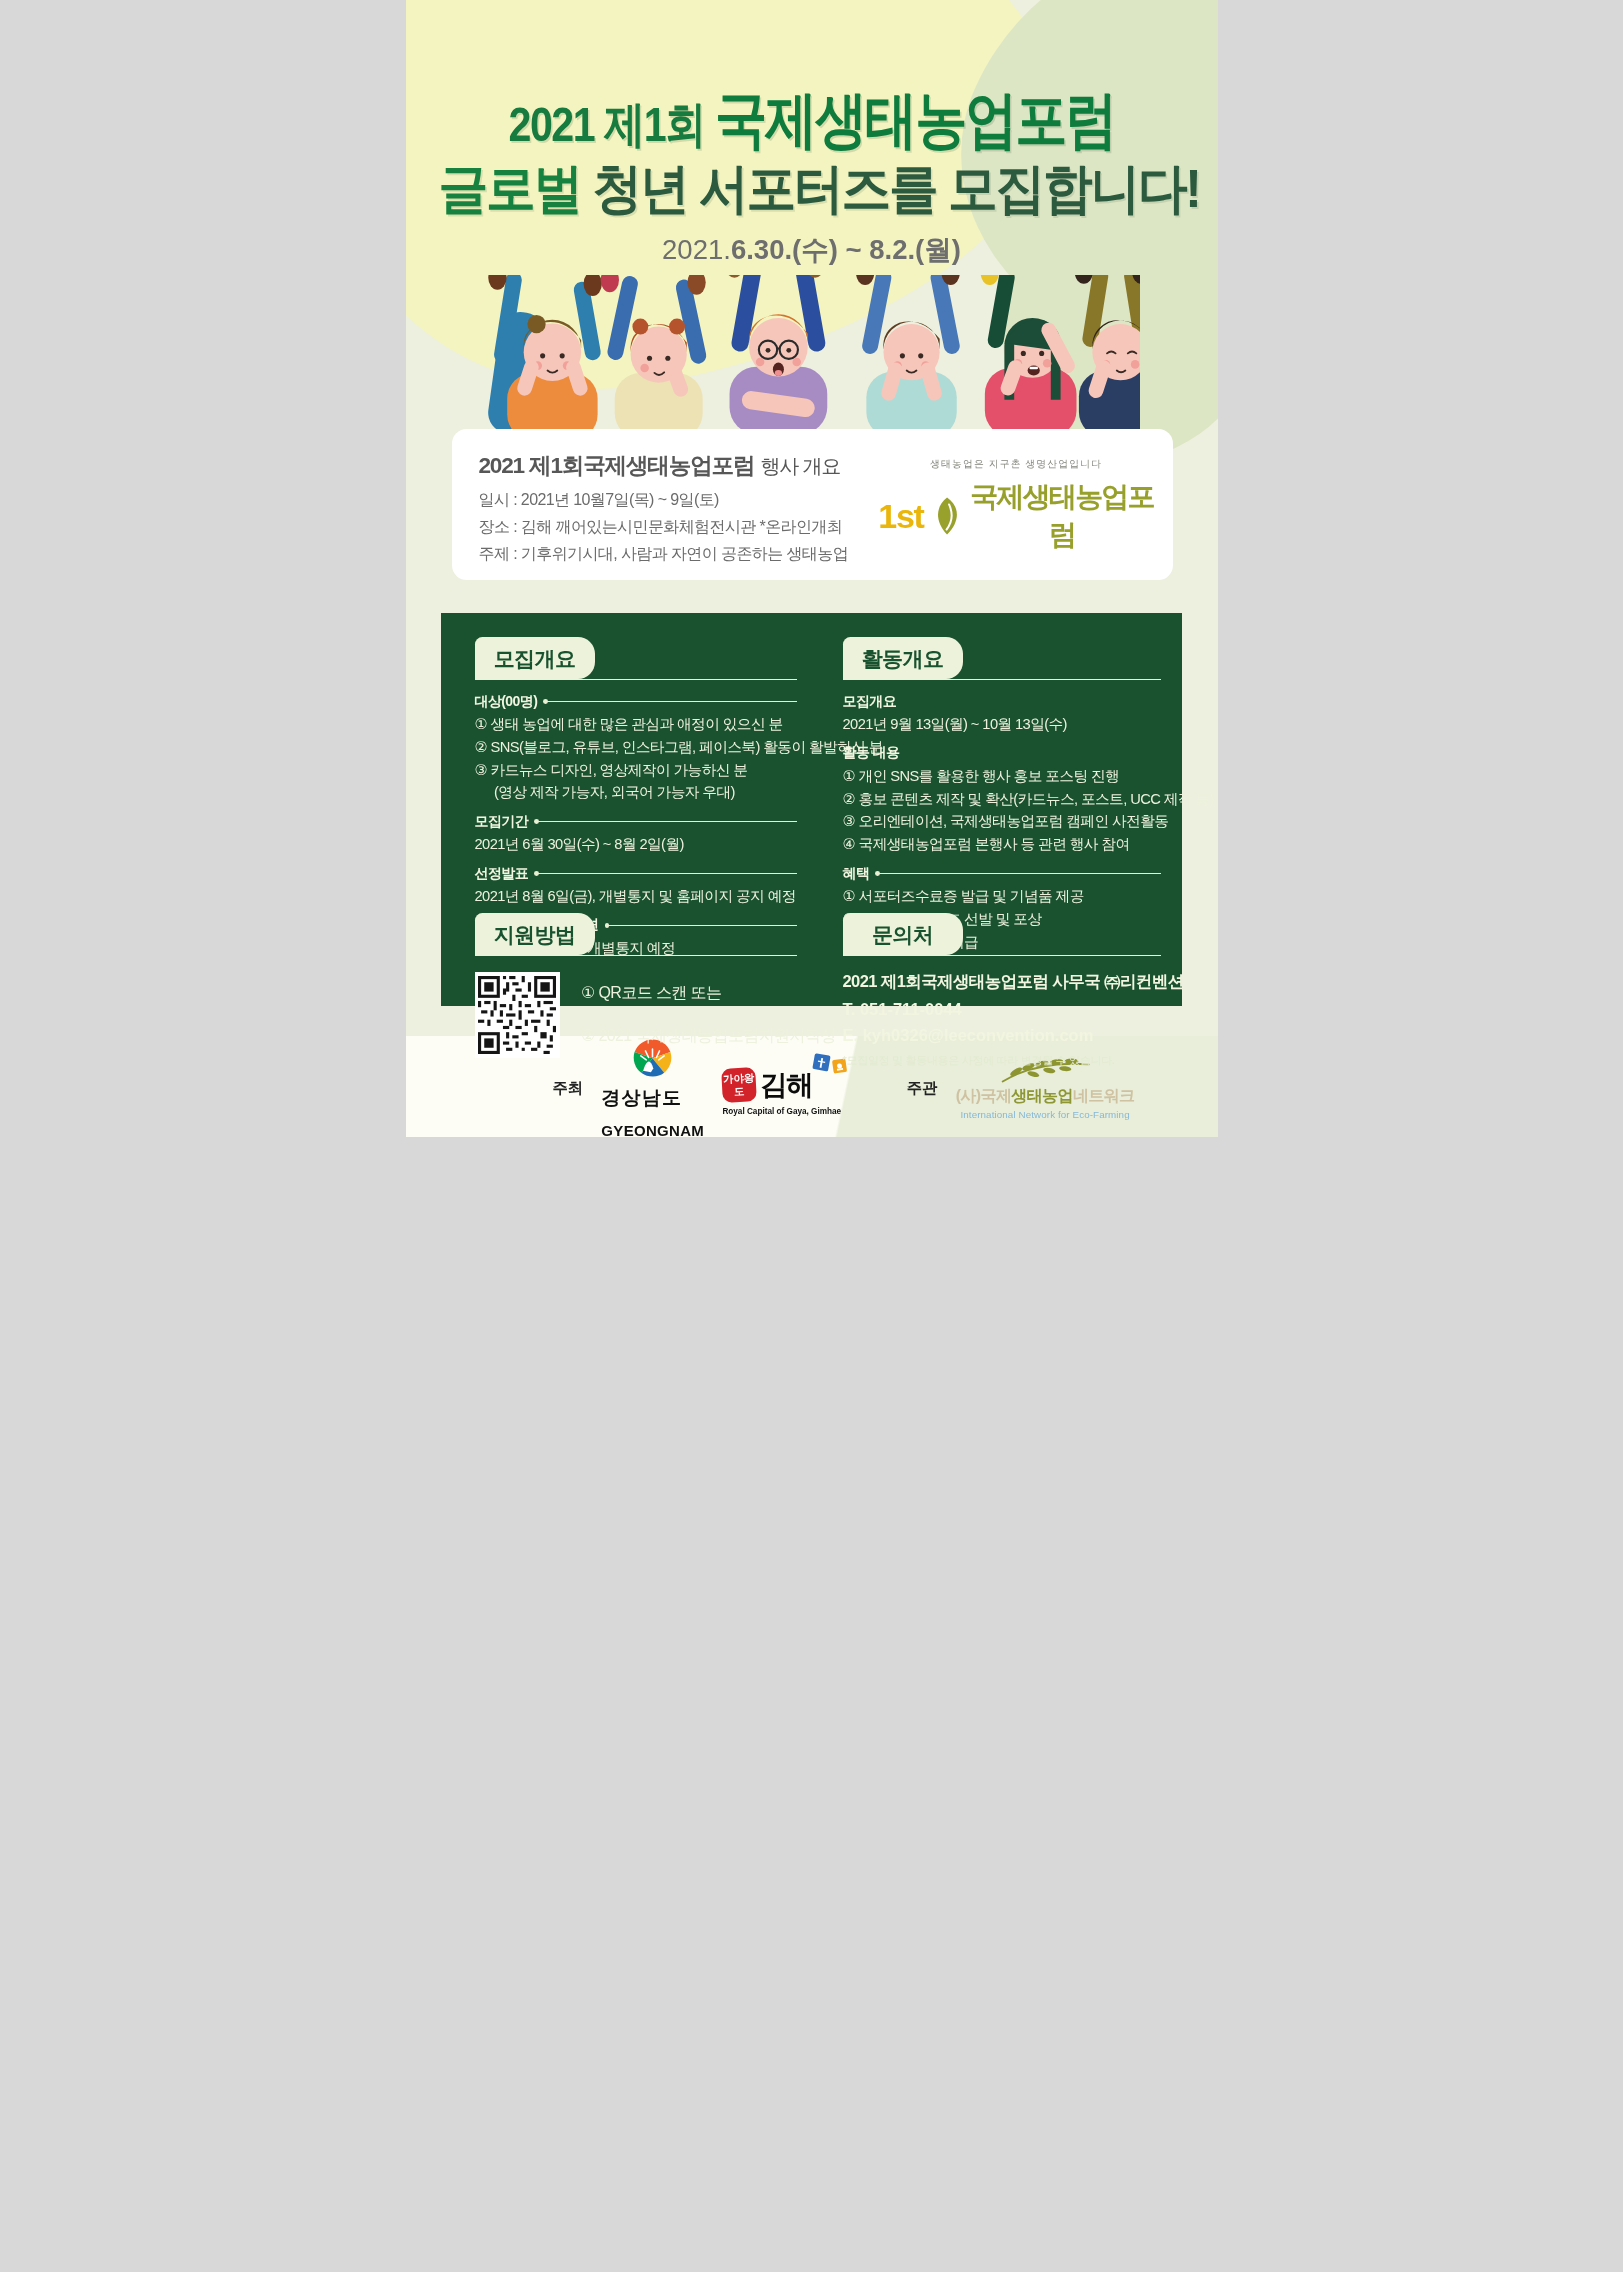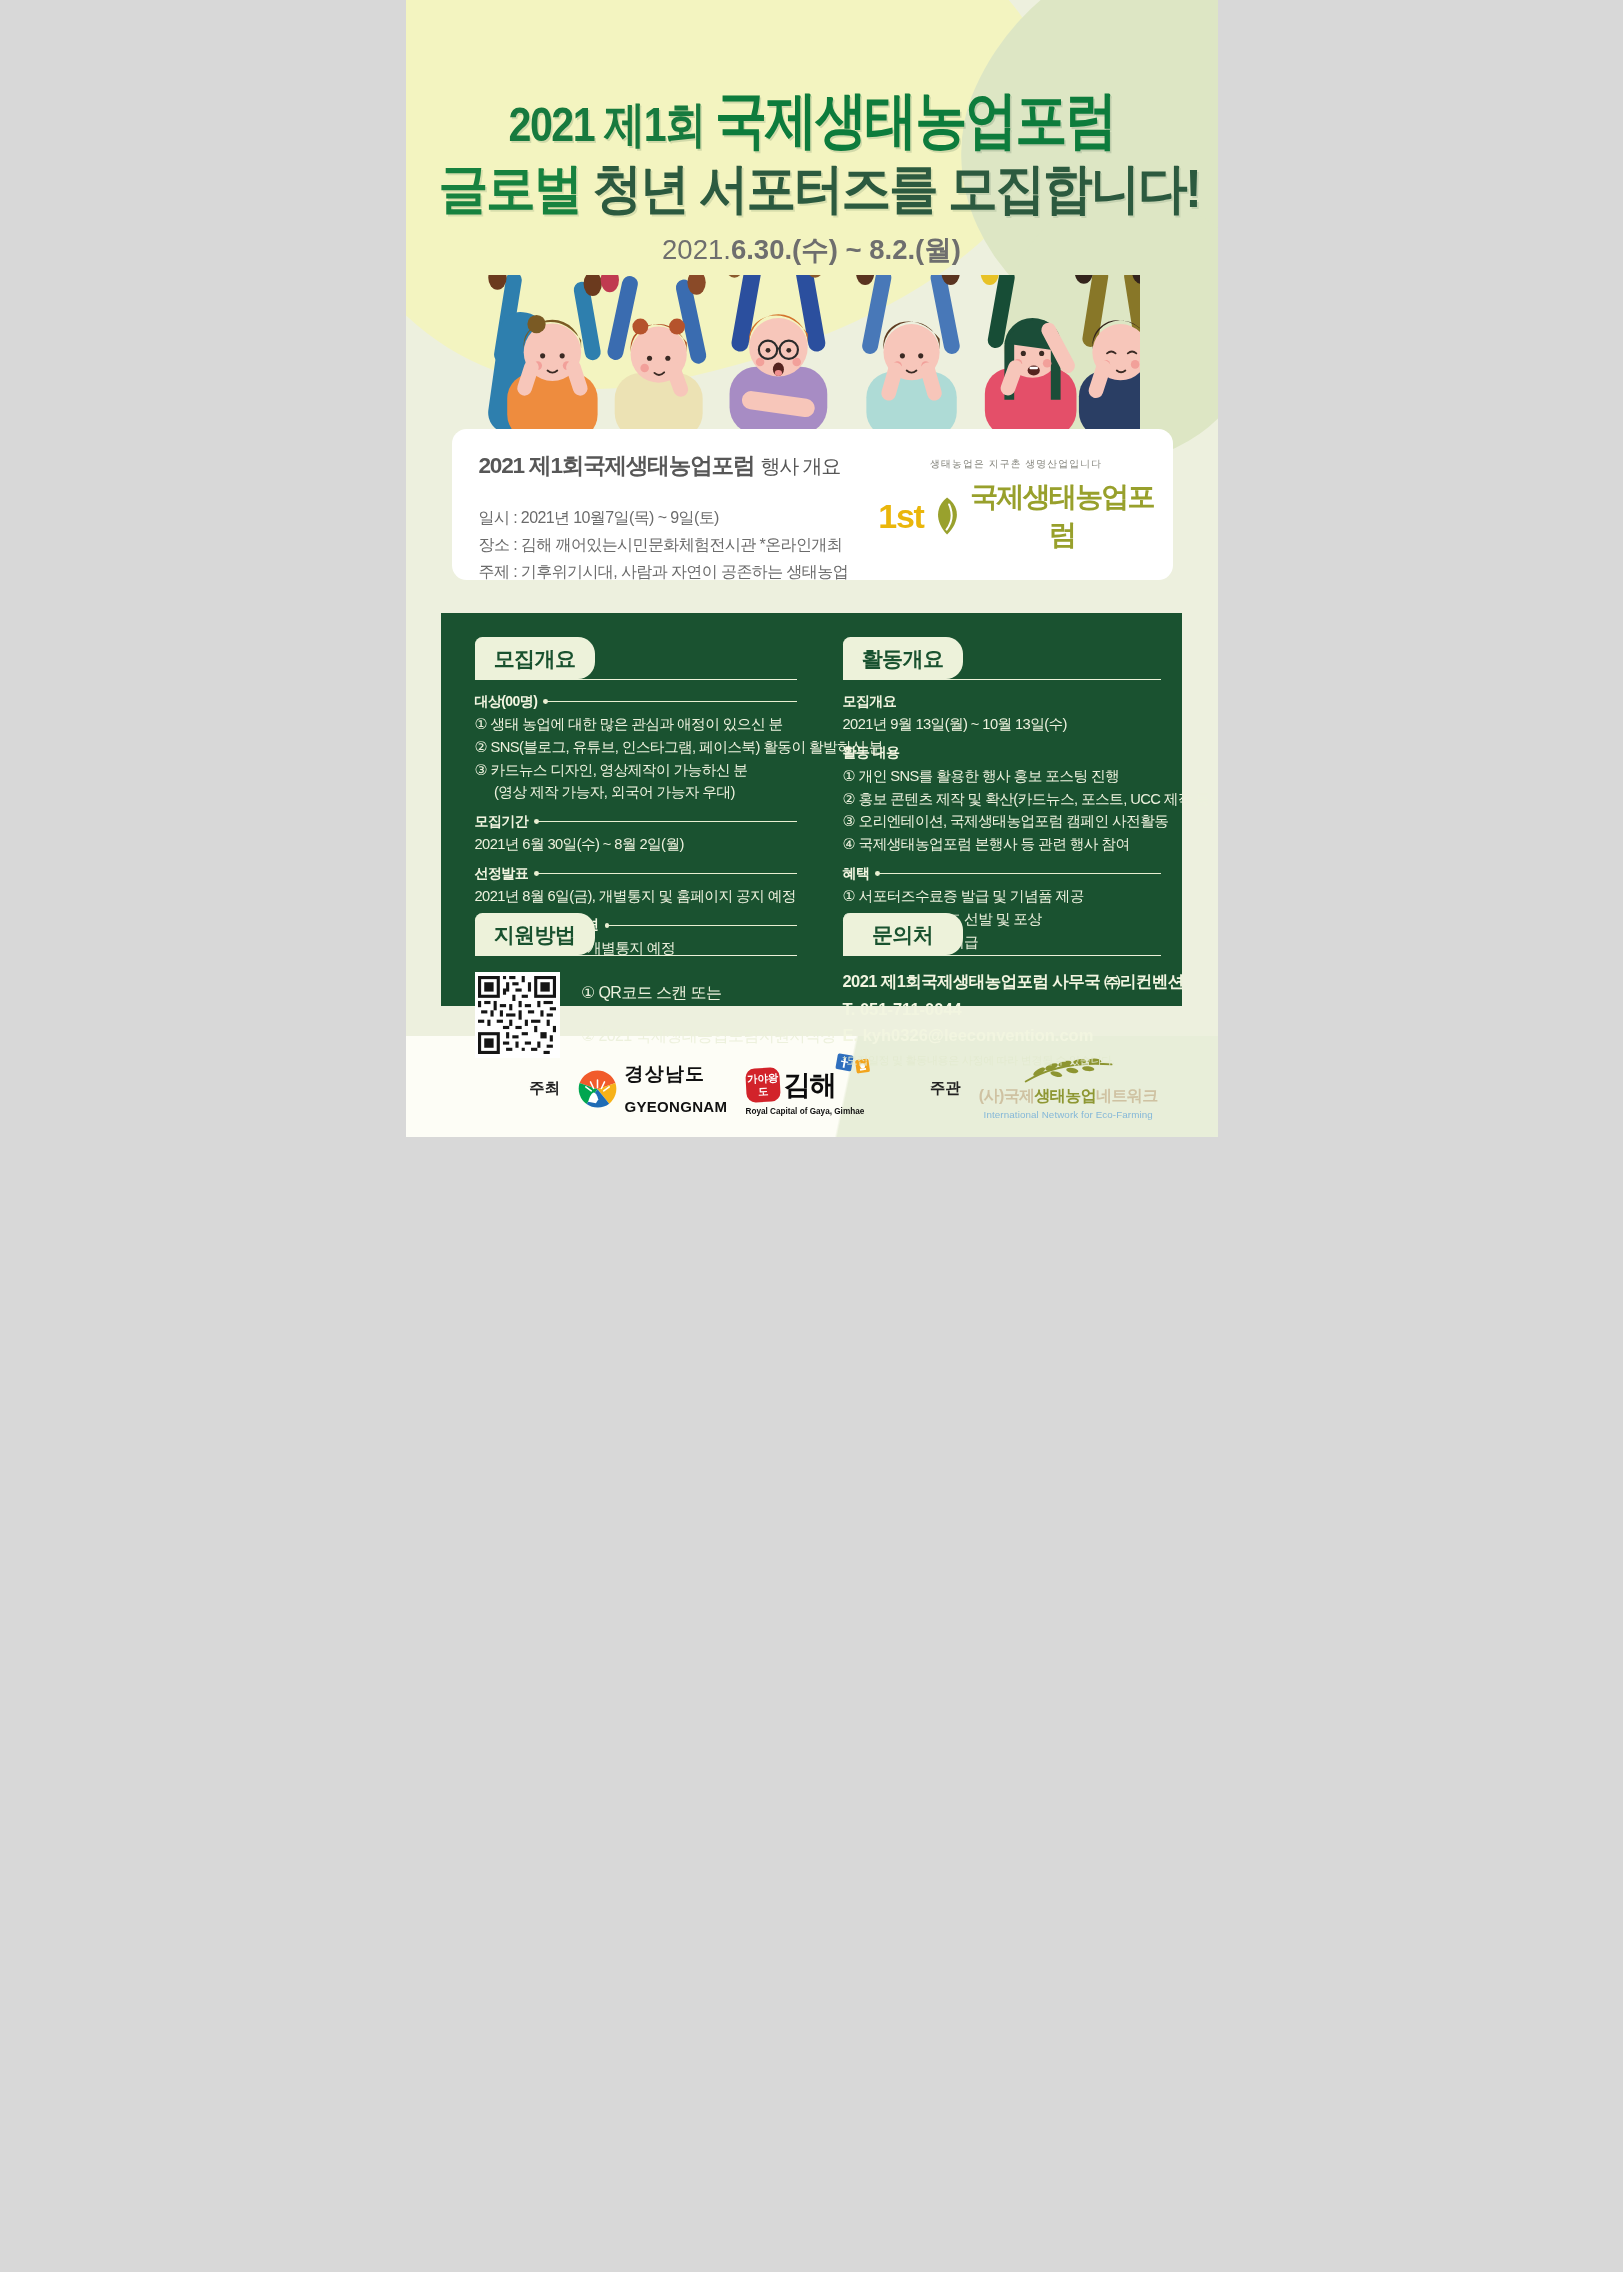--- a/index.html
+++ b/index.html
@@ -32,21 +32,21 @@
   .date-pre{font-weight:400;}
   .date-bold{font-weight:700;}
   
   .illust{position:absolute;left:78px;top:275px;z-index:1;}
   
   .card{position:absolute;left:46px;top:429px;width:721px;height:151px;background:#ffffff;
     border-radius:14.7px;z-index:3;box-sizing:border-box;padding:21px 27px;}
   .card-heading{font-size:22.6px;color:#575757;letter-spacing:-1.2px;}
   .card-heading .hb{font-weight:800;}
   .card-heading .hr{font-weight:400;font-size:20px;margin-left:6.1px;}
-  .card-lines{margin-top:24px;font-size:16px;color:#6b6b6b;line-height:1.68;letter-spacing:-0.6px;}
+  .card-lines{margin-top:6px;font-size:16px;color:#6b6b6b;line-height:1.68;letter-spacing:-0.6px;}
   .card-logo{position:absolute;right:18.3px;top:29px;width:276px;text-align:center;}
   .logo-tagline{font-family:"Liberation Serif","DejaVu Serif",serif;font-size:9.8px;
     color:#85857d;letter-spacing:1.2px;}
   .logo-row{display:flex;align-items:center;justify-content:center;margin-top:7.3px;gap:9px;}
   .logo-1st{font-size:34px;font-weight:800;color:#eab60b;letter-spacing:-1.2px;line-height:.9;}
   .logo-word{font-size:28px;font-weight:800;color:#98a02c;letter-spacing:-1.8px;}
   
   .panel{position:absolute;left:35px;top:613px;width:741px;height:393px;background:#1a5230;z-index:2;}
   .col{position:absolute;top:24.4px;}
   .col-left{left:34px;width:322px;}
@@ -71,21 +71,21 @@
   .contact .org{font-size:16.5px;font-weight:800;letter-spacing:-0.6px;white-space:nowrap;}
   .contact .tl{font-size:16.5px;font-weight:600;margin-top:7.3px;}
   .contact .em{font-size:16.5px;font-weight:600;margin-top:6.1px;}
   .contact .note{font-size:11px;font-weight:400;color:#e3ead0;margin-top:8.6px;letter-spacing:-0.3px;}
   
   .footer{position:absolute;left:0;bottom:0;width:812px;height:101px;
     background:linear-gradient(102deg,#fdfdf6 0%,#fdfdf6 52%,#e8eed9 52.3%);padding-left:32px;}
   .footer-row{display:flex;align-items:center;justify-content:center;gap:18.3px;height:100%;
     padding-top:3.7px;box-sizing:border-box;}
   .f-label{font-size:15.3px;font-weight:700;color:#222;}
-  .gy-logo{display:flex;align-items:center;gap:7.3px;}
+  .gy-logo{display:flex;align-items:center;gap:7.3px;flex-direction:column;}
   .gy-texts{text-align:left;}
   .gy-kr{font-size:19px;font-weight:800;color:#111;letter-spacing:1.2px;}
   .gy-en{font-size:15px;font-weight:800;color:#111;letter-spacing:0.3px;margin-top:11px;}
   .gh-logo{text-align:center;position:relative;padding-top:6.1px;}
   .gh-row{display:flex;align-items:center;gap:3.7px;}
   .gh-seal{width:34px;height:34px;background:#d2232a;border-radius:9.2px;transform:rotate(-3deg);
     color:#fff;font-weight:800;font-size:10.4px;line-height:1.25;display:flex;align-items:center;
     justify-content:center;text-align:center;font-family:"Liberation Serif","DejaVu Serif",serif;}
   .gh-name{font-size:27.5px;font-weight:900;color:#0c0c0c;
     font-family:"Liberation Serif","DejaVu Serif",serif;letter-spacing:-1.2px;}

